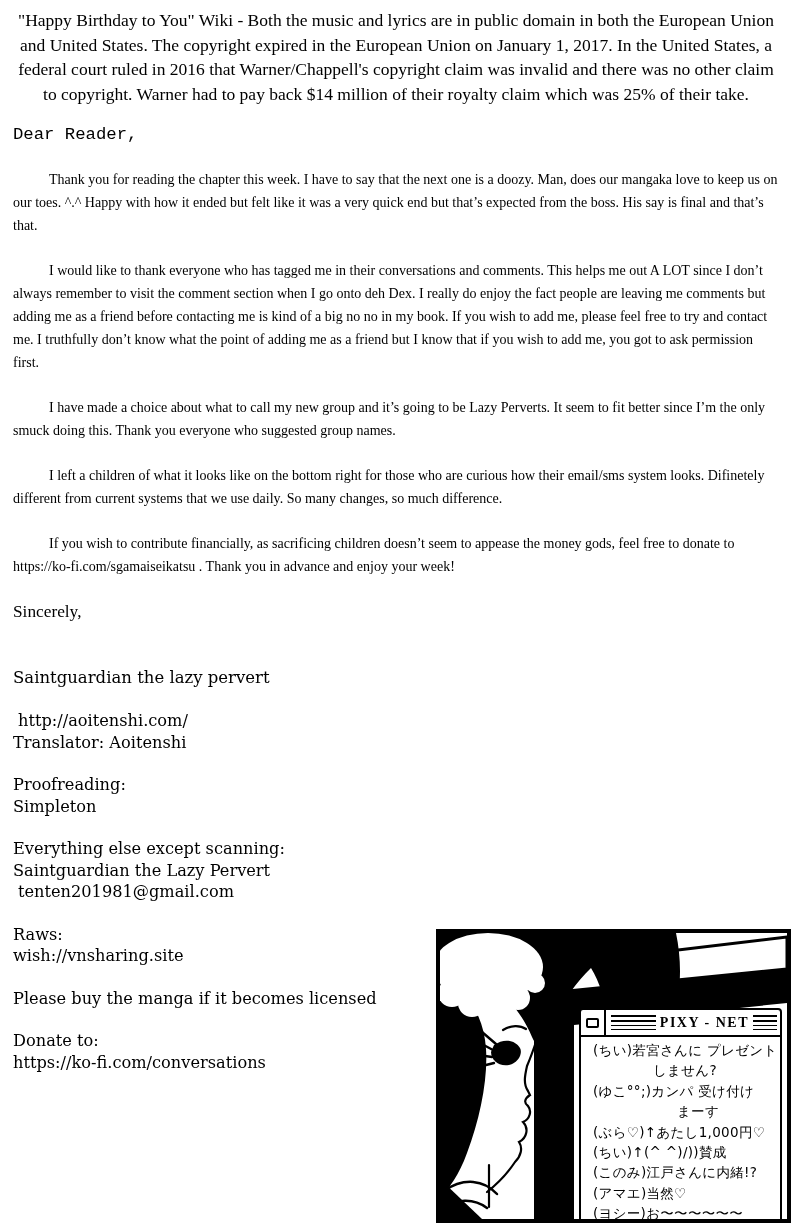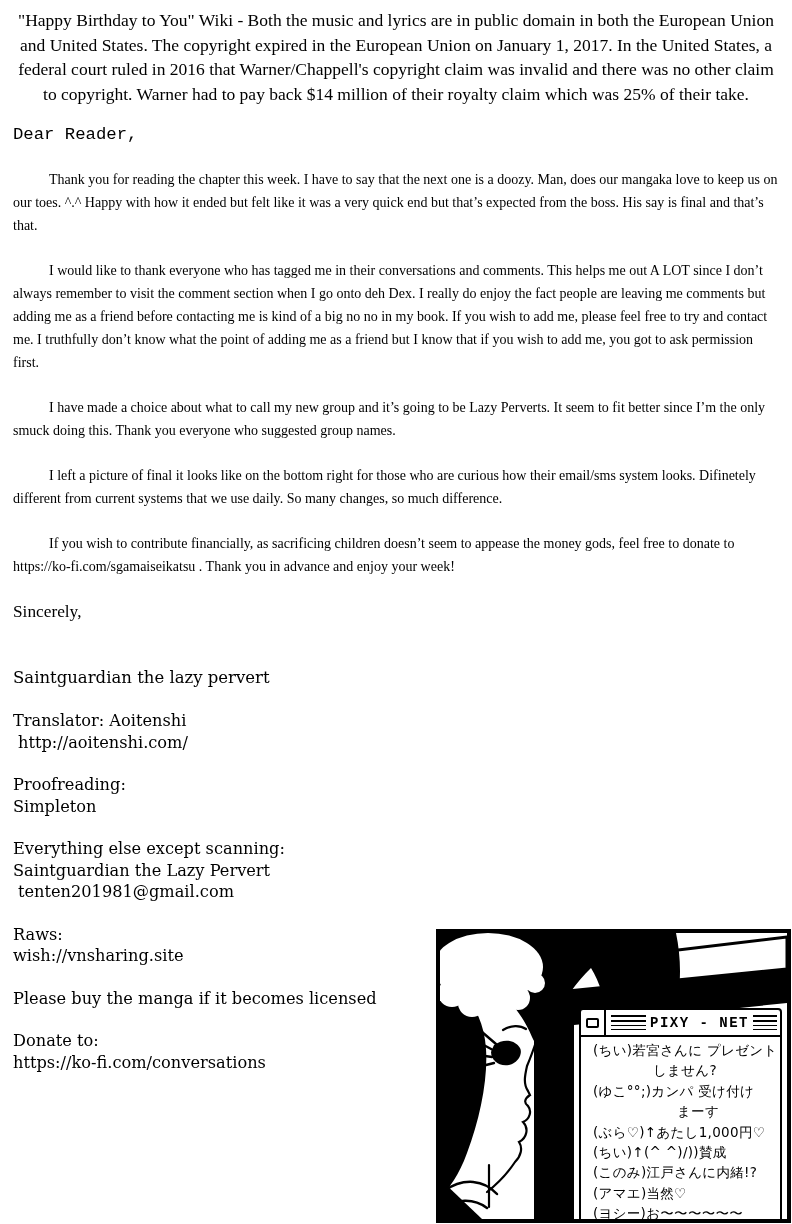--- a/index.html
+++ b/index.html
@@ -87,21 +87,21 @@
     border: 2px solid #000;
     border-radius: 2px;
   }
   .stripes {
     height: 15px;
     background: repeating-linear-gradient(to bottom, #000 0 1.8px, #fff 1.8px 4.8px);
   }
   .stripes.left { flex: 1; margin: 0 4px 0 5px; }
   .stripes.right { width: 24px; margin: 0 3px 0 4px; }
   .win-title {
-    font-family: Liberation Mono, monospace;
+    font-family: Liberation Serif, serif;
     font-size: 14px;
     font-weight: bold;
     letter-spacing: 1.5px;
     white-space: nowrap;
   }
   .chat-lines {
     padding: 3px 2px 0 12px;
     font-family: "DejaVu Sans", sans-serif;
     font-size: 13.5px;
     line-height: 20.4px;
@@ -116,30 +116,30 @@
 
 <div id="page">
 
   <div class="header-note">"Happy Birthday to You" Wiki - Both the music and lyrics are in public domain in both the European Union and United States. The copyright expired in the European Union on January 1, 2017. In the United States, a federal court ruled in 2016 that Warner/Chappell's copyright claim was invalid and there was no other claim to copyright.  Warner had to pay back $14 million of their royalty claim which was 25% of their take.</div>
 
   <div class="letter">
     <p class="salutation">Dear Reader,</p>
     <p class="para">Thank you for reading the chapter this week.  I have to say that the next one is a doozy.  Man, does our mangaka love to keep us on our toes. ^.^  Happy with how it ended but felt like it was a very quick end but that’s expected from the boss.  His say is final and that’s that.</p>
     <p class="para">I would like to thank everyone who has tagged me in their conversations and comments.  This helps me out A LOT since I don’t always remember to visit the comment section when I go onto deh Dex.  I really do enjoy the fact people are leaving me comments but adding me as a friend before contacting me is kind of a big no no in my book.  If you wish to add me, please feel free to try and contact me.  I truthfully don’t know what the point of adding me as a friend but I know that if you wish to add me, you got to ask permission first.</p>
     <p class="para">I have made a choice about what to call my new group and it’s going to be Lazy Perverts.  It seem to fit better since I’m the only smuck doing this.  Thank you everyone who suggested group names.</p>
-    <p class="para">I left a picture of final it looks like on the bottom right for those who are curious how their email/sms system looks.  Difinetely different from current systems that we use daily.  So many changes, so much difference.</p>
+    <p class="para">I left a children of what it looks like on the bottom right for those who are curious how their email/sms system looks.  Difinetely different from current systems that we use daily.  So many changes, so much difference.</p>
     <p class="para">If you wish to contribute financially, as sacrificing children doesn’t seem to appease the money gods, feel free to donate to https://ko-fi.com/sgamaiseikatsu . Thank you in advance and enjoy your week!</p>
     <p class="closing">Sincerely,</p>
     <p class="signature">Saintguardian the lazy pervert</p>
   </div>
 
   <div class="credits">
     <div class="credit-group">
+      <div class="credit-line pad">http://aoitenshi.com/</div>
       <div class="credit-line">Translator: Aoitenshi</div>
-      <div class="credit-line pad">http://aoitenshi.com/</div>
     </div>
     <div class="credit-group">
       <div class="credit-line">Proofreading:</div>
       <div class="credit-line">Simpleton</div>
     </div>
     <div class="credit-group">
       <div class="credit-line">Everything else except scanning:</div>
       <div class="credit-line">Saintguardian the Lazy Pervert</div>
       <div class="credit-line pad">tenten201981@gmail.com</div>
     </div>

